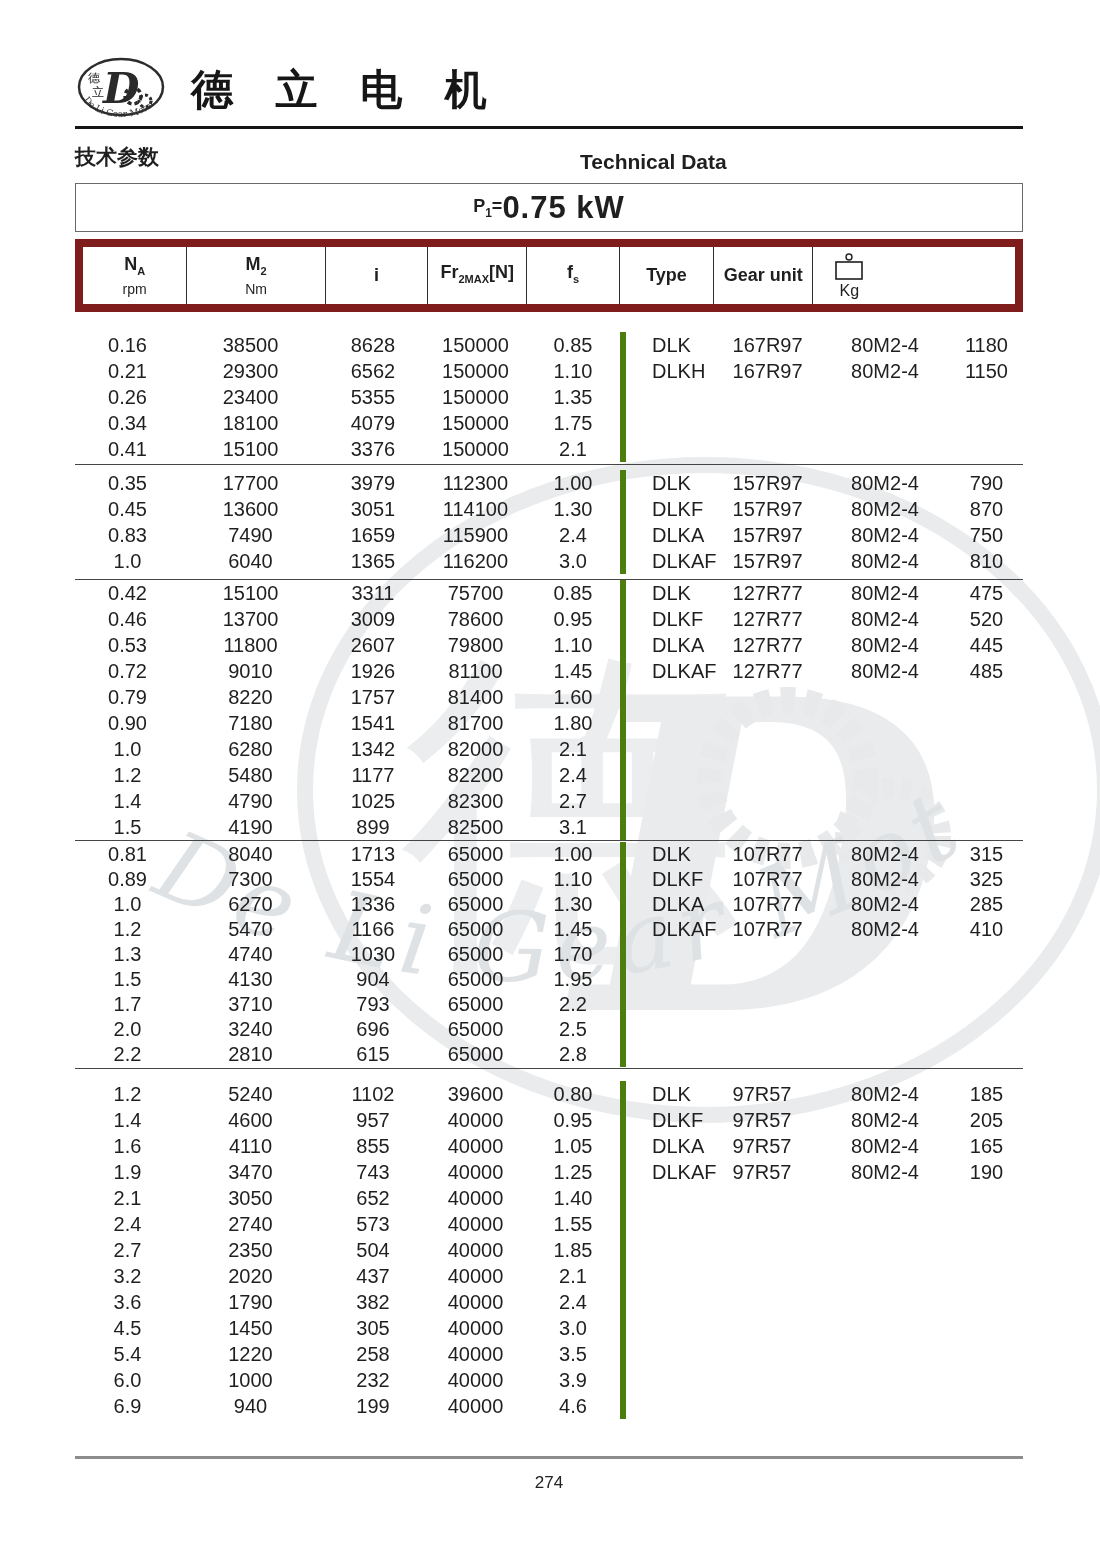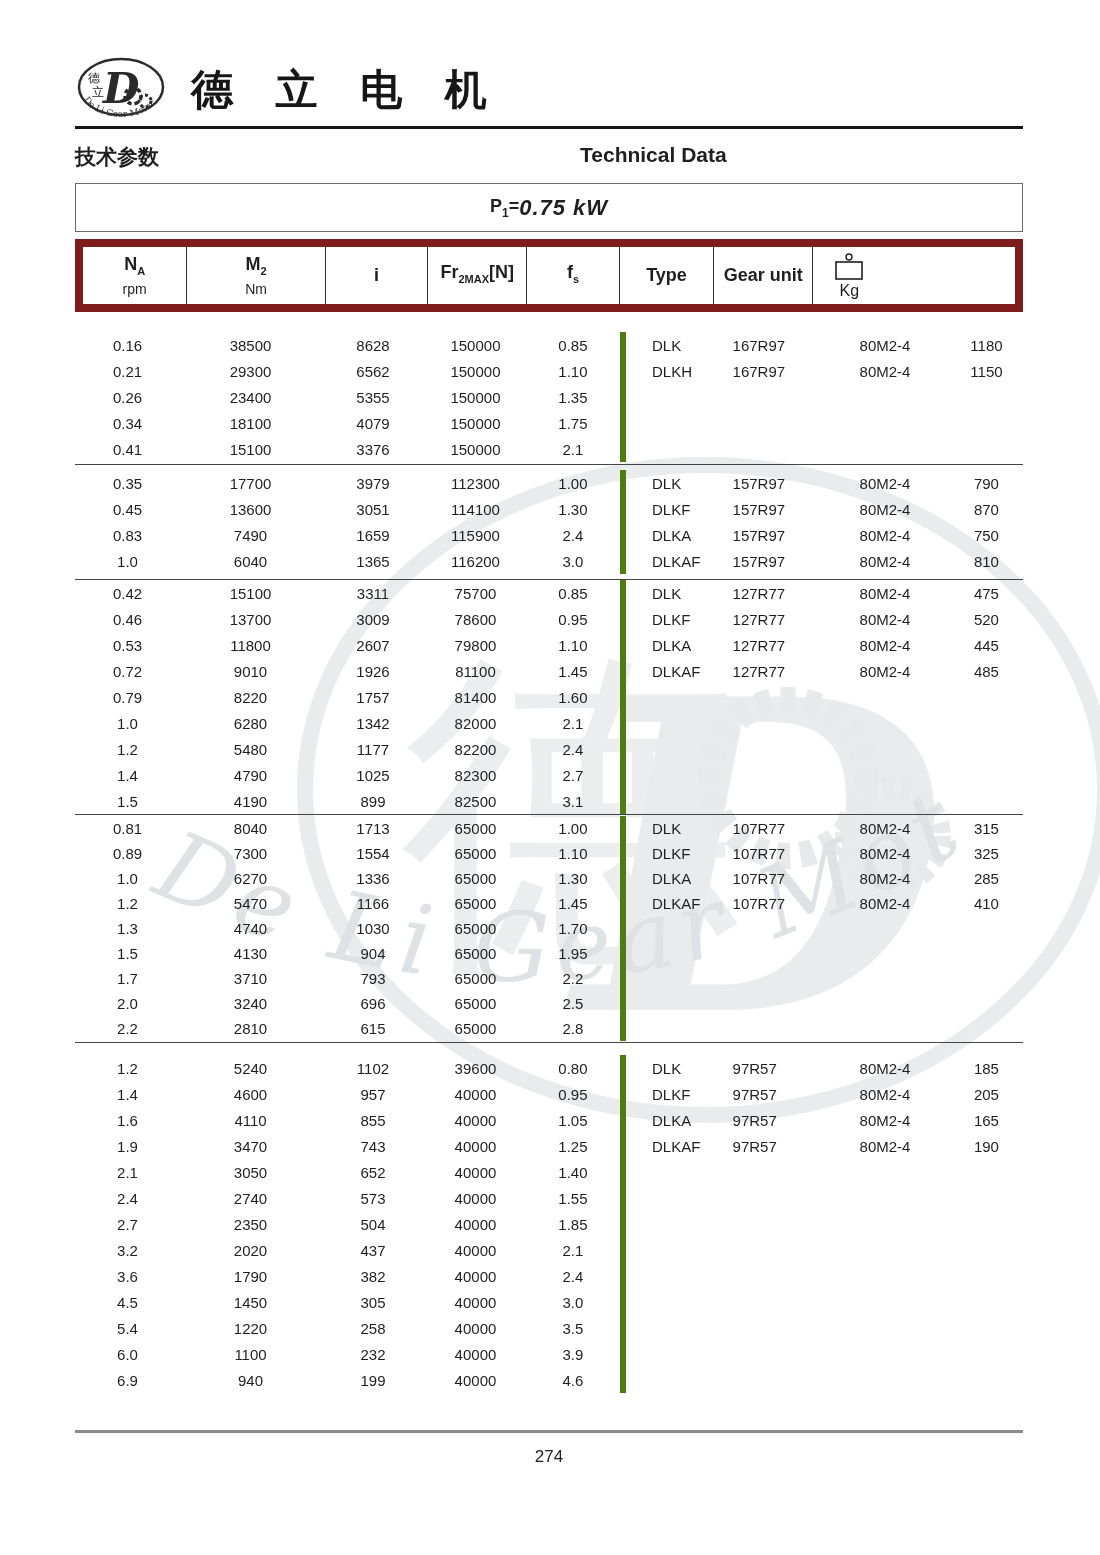--- a/index.html
+++ b/index.html
@@ -10,44 +10,44 @@
 
   
   .brand-row{display:flex;align-items:center;height:68px;}
   .brand-title{font-family:"DejaVu Serif",serif;font-weight:bold;font-size:42px;
                letter-spacing:14px;margin-left:24px;color:#161616;}
   .rule-top{height:3px;background:#141414;margin-top:2px;}
 
   
   .titles-row{position:relative;height:28px;margin-top:14px;}
   .t-zh{font-size:21px;font-weight:bold;}
-  .t-en{position:absolute;left:505px;top:0;font-size:21px;font-weight:bold;}
+  .t-en{position:absolute;left:505px;top:7px;font-size:21px;font-weight:bold;}
 
   
   .power-box{margin-top:12px;height:47px;border:1px solid #6a6a6a;
              display:flex;align-items:center;justify-content:center;}
   .pp{font-weight:bold;font-size:18px;}
   .pp sub{font-size:12px;}
-  .pv{font-weight:bold;font-size:22px;letter-spacing:1px;font-style:italic;}
+  .pv{font-weight:bold;font-size:31px;letter-spacing:1px;}
 
   
   .thead{margin-top:7px;display:flex;border:8px solid #7f1d1d;height:57px;box-sizing:content-box;}
   .hc{border-left:1px solid #2e2e2e;display:flex;flex-direction:column;
       align-items:center;justify-content:center;box-sizing:border-box;}
   .hc:first-child{border-left:none;}
   .hc1{width:11.08%}.hc2{width:14.87%}.hc3{width:10.97%}.hc4{width:10.65%}.hc5{width:9.92%}
   .hc6{width:10.13%}.hc7{width:10.65%}.hc8{width:13.92%}.hc9{width:7.81%}
   .h-main{font-weight:bold;font-size:18px;line-height:21px;}
   .h-main sub{font-size:11px;}
   .h-unit{font-size:14px;line-height:16px;}
   .kg-label{font-size:16px;line-height:17px;}
   .kg-ic{display:block;margin-bottom:1px;}
 
   
-  .tbody{font-size:15px;}
+  .tbody{font-size:20px;}
   .group{display:flex;border-top:1px solid #454545;}
   .group:first-child{border-top:none;padding:20px 0 2px;}
   .group:nth-child(2){padding:5px 0;}
   .group:nth-child(3){padding:0;}
   .group:nth-child(4){padding:1px 0;}
   .group:nth-child(5){padding:12px 0 24px;}
   .g-left{width:57.49%;}
   .g-right{width:42.51%;border-left:6px solid #4d7c0f;display:flex;
            flex-direction:column;justify-content:flex-start;box-sizing:border-box;}
   .d-row,.t-row{display:flex;height:26px;align-items:center;}
@@ -291,20 +291,27 @@
               <span class="d-cell dc5">1.45</span>
             </div>
             <div class="d-row">
               <span class="d-cell dc1">0.79</span>
               <span class="d-cell dc2">8220</span>
               <span class="d-cell dc3">1757</span>
               <span class="d-cell dc4">81400</span>
               <span class="d-cell dc5">1.60</span>
             </div>
             <div class="d-row">
+              <span class="d-cell dc1">0.90</span>
+              <span class="d-cell dc2">7180</span>
+              <span class="d-cell dc3">1541</span>
+              <span class="d-cell dc4">81700</span>
+              <span class="d-cell dc5">1.80</span>
+            </div>
+            <div class="d-row">
               <span class="d-cell dc1">1.0</span>
               <span class="d-cell dc2">6280</span>
               <span class="d-cell dc3">1342</span>
               <span class="d-cell dc4">82000</span>
               <span class="d-cell dc5">2.1</span>
             </div>
             <div class="d-row">
               <span class="d-cell dc1">1.2</span>
               <span class="d-cell dc2">5480</span>
               <span class="d-cell dc3">1177</span>
@@ -524,21 +531,21 @@
             </div>
             <div class="d-row">
               <span class="d-cell dc1">5.4</span>
               <span class="d-cell dc2">1220</span>
               <span class="d-cell dc3">258</span>
               <span class="d-cell dc4">40000</span>
               <span class="d-cell dc5">3.5</span>
             </div>
             <div class="d-row">
               <span class="d-cell dc1">6.0</span>
-              <span class="d-cell dc2">1100</span>
+              <span class="d-cell dc2">1000</span>
               <span class="d-cell dc3">232</span>
               <span class="d-cell dc4">40000</span>
               <span class="d-cell dc5">3.9</span>
             </div>
             <div class="d-row">
               <span class="d-cell dc1">6.9</span>
               <span class="d-cell dc2">940</span>
               <span class="d-cell dc3">199</span>
               <span class="d-cell dc4">40000</span>
               <span class="d-cell dc5">4.6</span>

